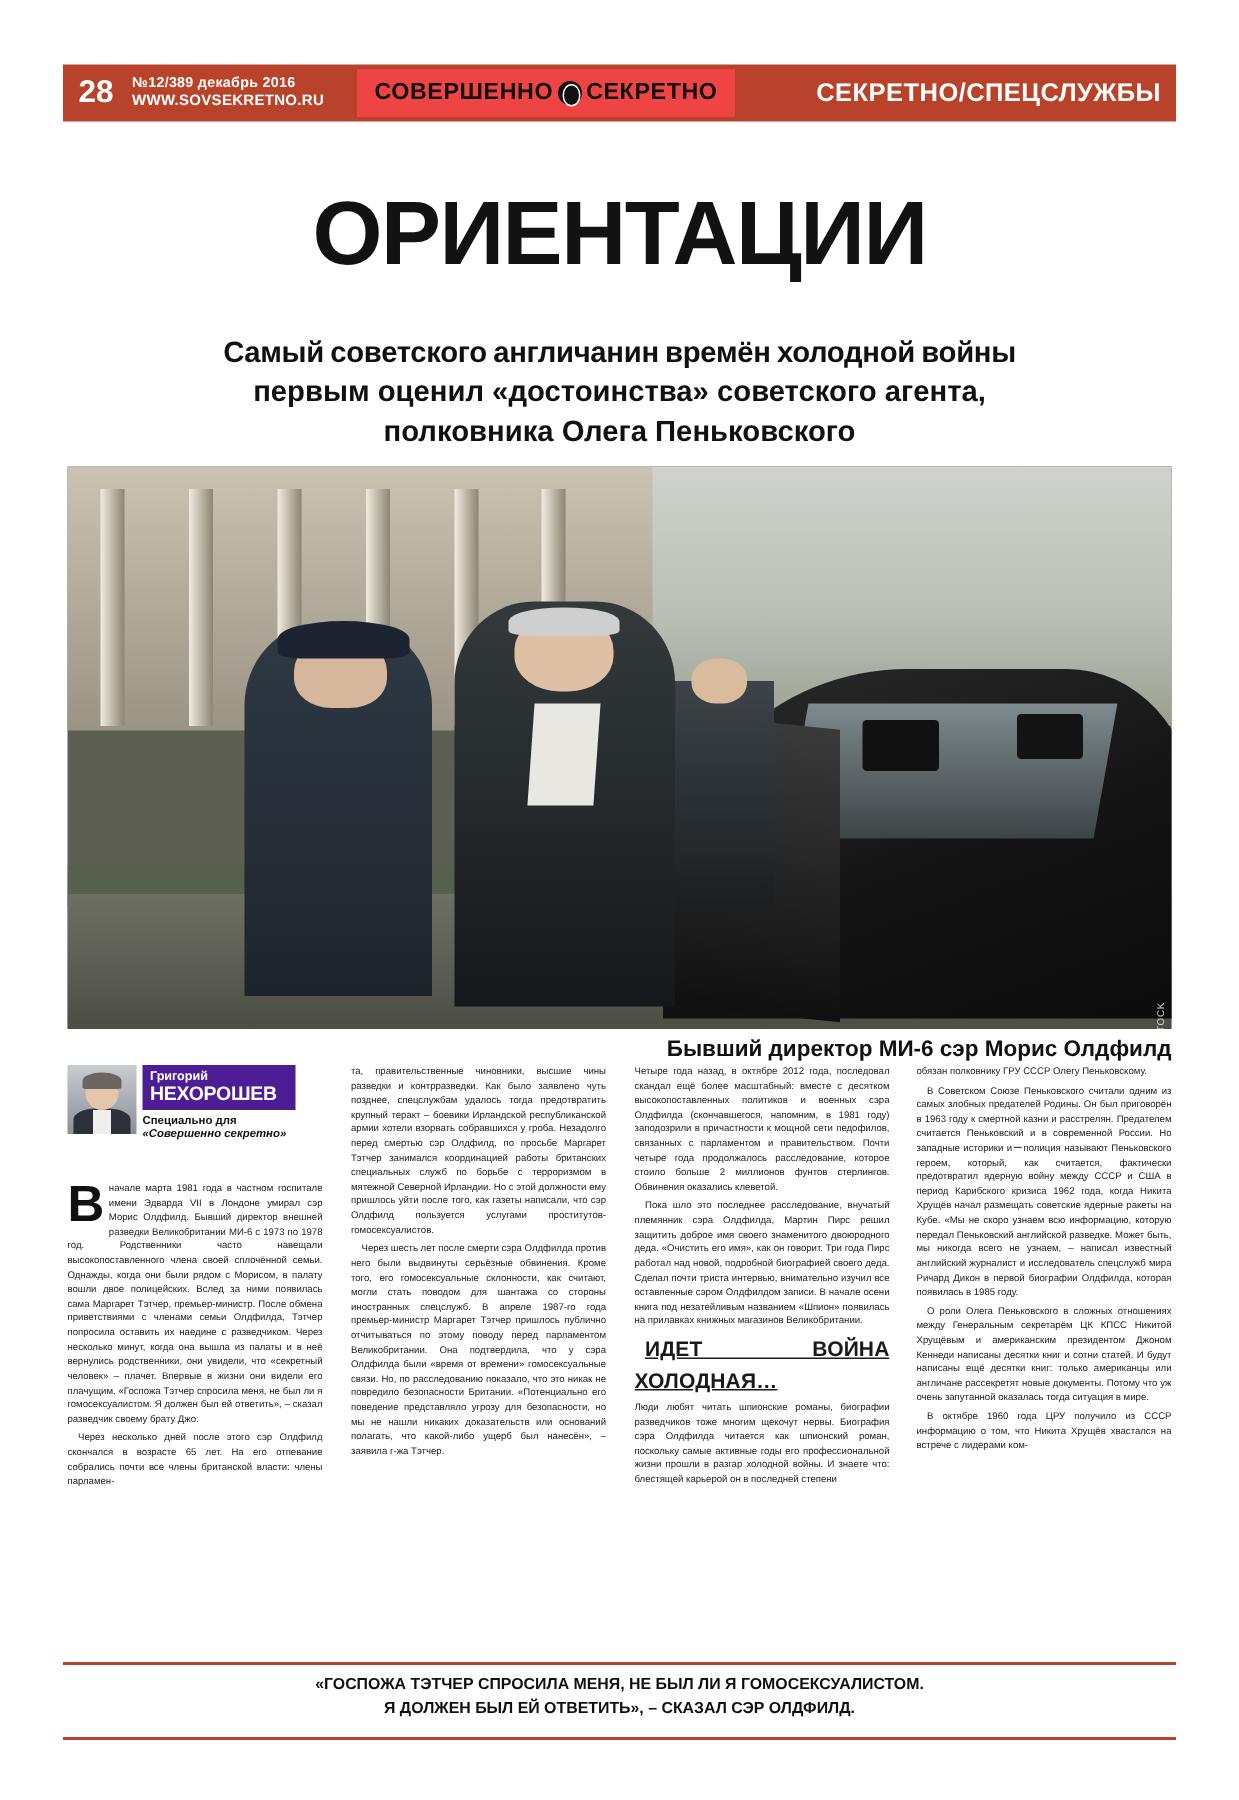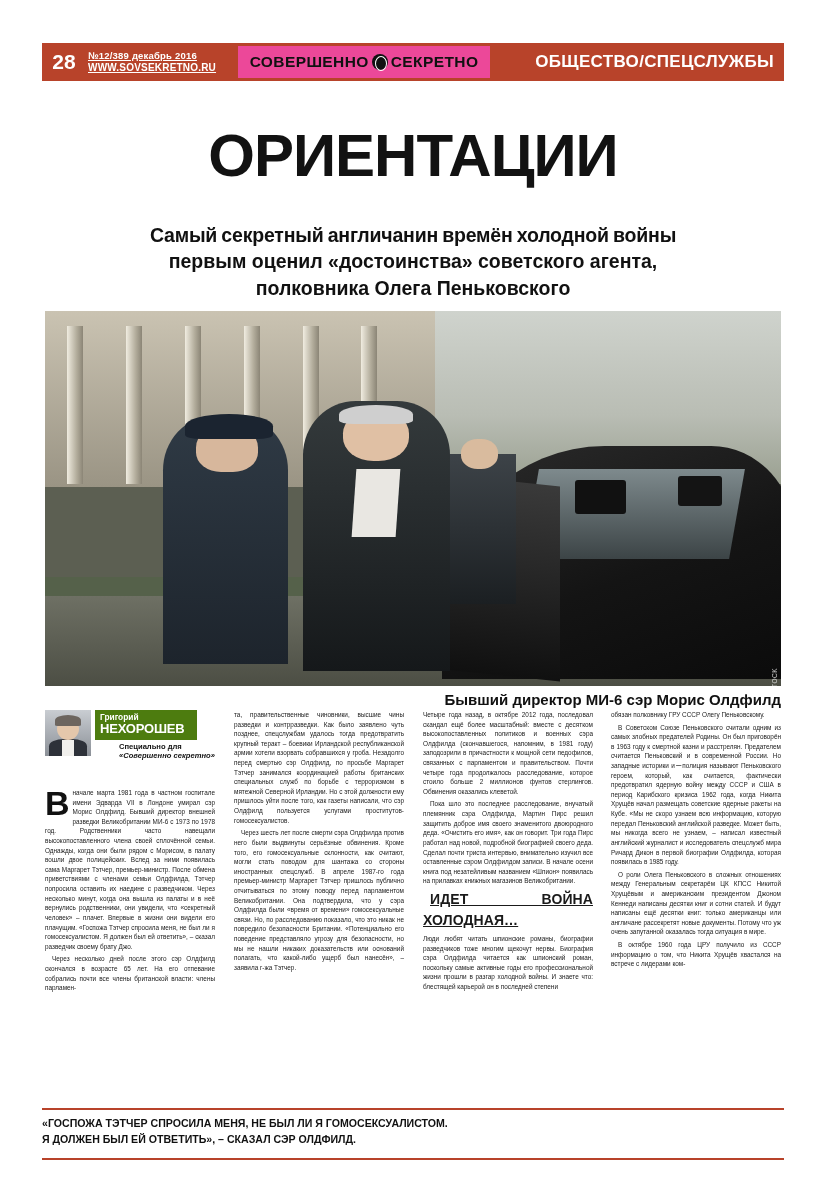--- a/index.html
+++ b/index.html
@@ -22,26 +22,26 @@
     position:absolute;left:42px;top:43px;width:742px;height:38px;
     background:#b8432a;
     display:flex;align-items:stretch;
   }
   .pg-num{
     width:44px;display:flex;align-items:center;justify-content:center;
     color:#fff;font-size:21px;font-weight:bold;
   }
   .issue-block{
     width:150px;display:flex;flex-direction:column;justify-content:center;
-    color:#fff;line-height:1.25;padding-left:2px;text-decoration:underline;
+    color:#fff;line-height:1.25;padding-left:2px;
   }
   .issue-line{font-size:9.5px;font-weight:bold;letter-spacing:.2px;}
   .issue-site{font-size:10px;font-weight:bold;letter-spacing:.2px;}
   .logo-box{
-    flex:0 0 252px;background:#ec4899;margin:3px 0;
+    flex:0 0 252px;background:#ef4444;margin:3px 0;
     display:flex;align-items:center;justify-content:center;
     position:relative;
   }
   .logo-text{
     font-size:15.5px;font-weight:bold;letter-spacing:.4px;color:#111;
     display:flex;align-items:center;gap:3px;white-space:nowrap;
   }
   .logo-globe{
     display:inline-block;width:16px;height:16px;border-radius:50%;
     background:#111;position:relative;
@@ -141,27 +141,27 @@
     position:absolute;left:0;top:0;width:46px;height:46px;
     background:linear-gradient(180deg,#c9cdd2 0%,#8b9097 100%);
     overflow:hidden;
   }
   .ap-head{position:absolute;left:12px;top:8px;width:22px;height:22px;background:#e4c7ab;border-radius:50%;}
   .ap-hair{position:absolute;left:10px;top:5px;width:26px;height:11px;background:#6c655f;border-radius:50% 50% 10% 10%;}
   .ap-body{position:absolute;left:4px;top:29px;width:38px;height:18px;background:#2d3139;border-radius:40% 40% 0 0;}
   .ap-shirt{position:absolute;left:17px;top:30px;width:12px;height:16px;background:#f0efec;}
   .author-name{
     position:absolute;left:50px;top:0;width:102px;height:30px;
-    background:#4d7c0f;color:#fff;padding:3px 4px 0 5px;box-sizing:border-box;
+    background:#4c1d95;color:#fff;padding:3px 4px 0 5px;box-sizing:border-box;
   }
   .an1{font-size:8.4px;font-weight:bold;line-height:1.05;}
   .an2{font-size:13px;font-weight:bold;line-height:1.05;letter-spacing:-.2px;}
   .author-for{
     position:absolute;left:50px;top:32px;width:102px;
-    font-size:7.6px;font-weight:bold;color:#111;line-height:1.25;margin-left:24px;
+    font-size:7.6px;font-weight:bold;color:#111;line-height:1.25;
   }
   .author-for i{}
 
   
   .cols{
     position:absolute;left:45px;top:710px;width:736px;height:378px;
   }
   .col-txt{
     position:absolute;top:0;width:170px;height:378px;
     font-size:6.4px;line-height:1.5;text-align:justify;color:#1a1a1a;
@@ -185,50 +185,50 @@
 
   
   .rule-top{
     position:absolute;left:42px;top:1108px;width:742px;height:2px;background:#b8432a;
   }
   .rule-bot{
     position:absolute;left:42px;top:1158px;width:742px;height:2px;background:#b8432a;
   }
   .quote{
     position:absolute;left:42px;top:1116px;width:742px;
-    text-align:left;font-size:10.6px;font-weight:bold;line-height:1.5;color:#111;
+    text-align:center;font-size:10.6px;font-weight:bold;line-height:1.5;color:#111;
   }
 </style>
 </head>
 <body>
 
 <div class="page">
 
   <div class="masthead">
     <div class="pg-num">28</div>
     <div class="issue-block">
       <div class="issue-line">№12/389  декабрь 2016</div>
       <div class="issue-site">WWW.SOVSEKRETNO.RU</div>
     </div>
     <div class="logo-box">
       <div class="logo-text">
         <span>СОВЕРШЕННО</span>
         <span class="logo-globe"></span>
         <span>СЕКРЕТНО</span>
       </div>
     </div>
-    <div class="section-title">ОБЩЕСТВО/СПЕЦСЛУЖБЫ</div>
+    <div class="section-title">СЕКРЕТНО/СПЕЦСЛУЖБЫ</div>
   </div>
 
   <div class="headline">
     <span class="l2">ОРИЕНТАЦИИ</span>
   </div>
 
   <div class="subhead">
-    <span class="s1">Самый секретный англичанин времён холодной войны</span>
+    <span class="s1">Самый советского англичанин времён холодной войны</span>
     <span class="s2">первым оценил «достоинства» советского агента,</span>
     <span class="s3">полковника Олега Пеньковского</span>
   </div>
 
   <div class="photo">
     <div class="ph-sky"></div>
     <div class="ph-bld2"></div>
     <div class="col" style="left:3%"></div>
     <div class="col" style="left:11%"></div>
     <div class="col" style="left:19%"></div>

